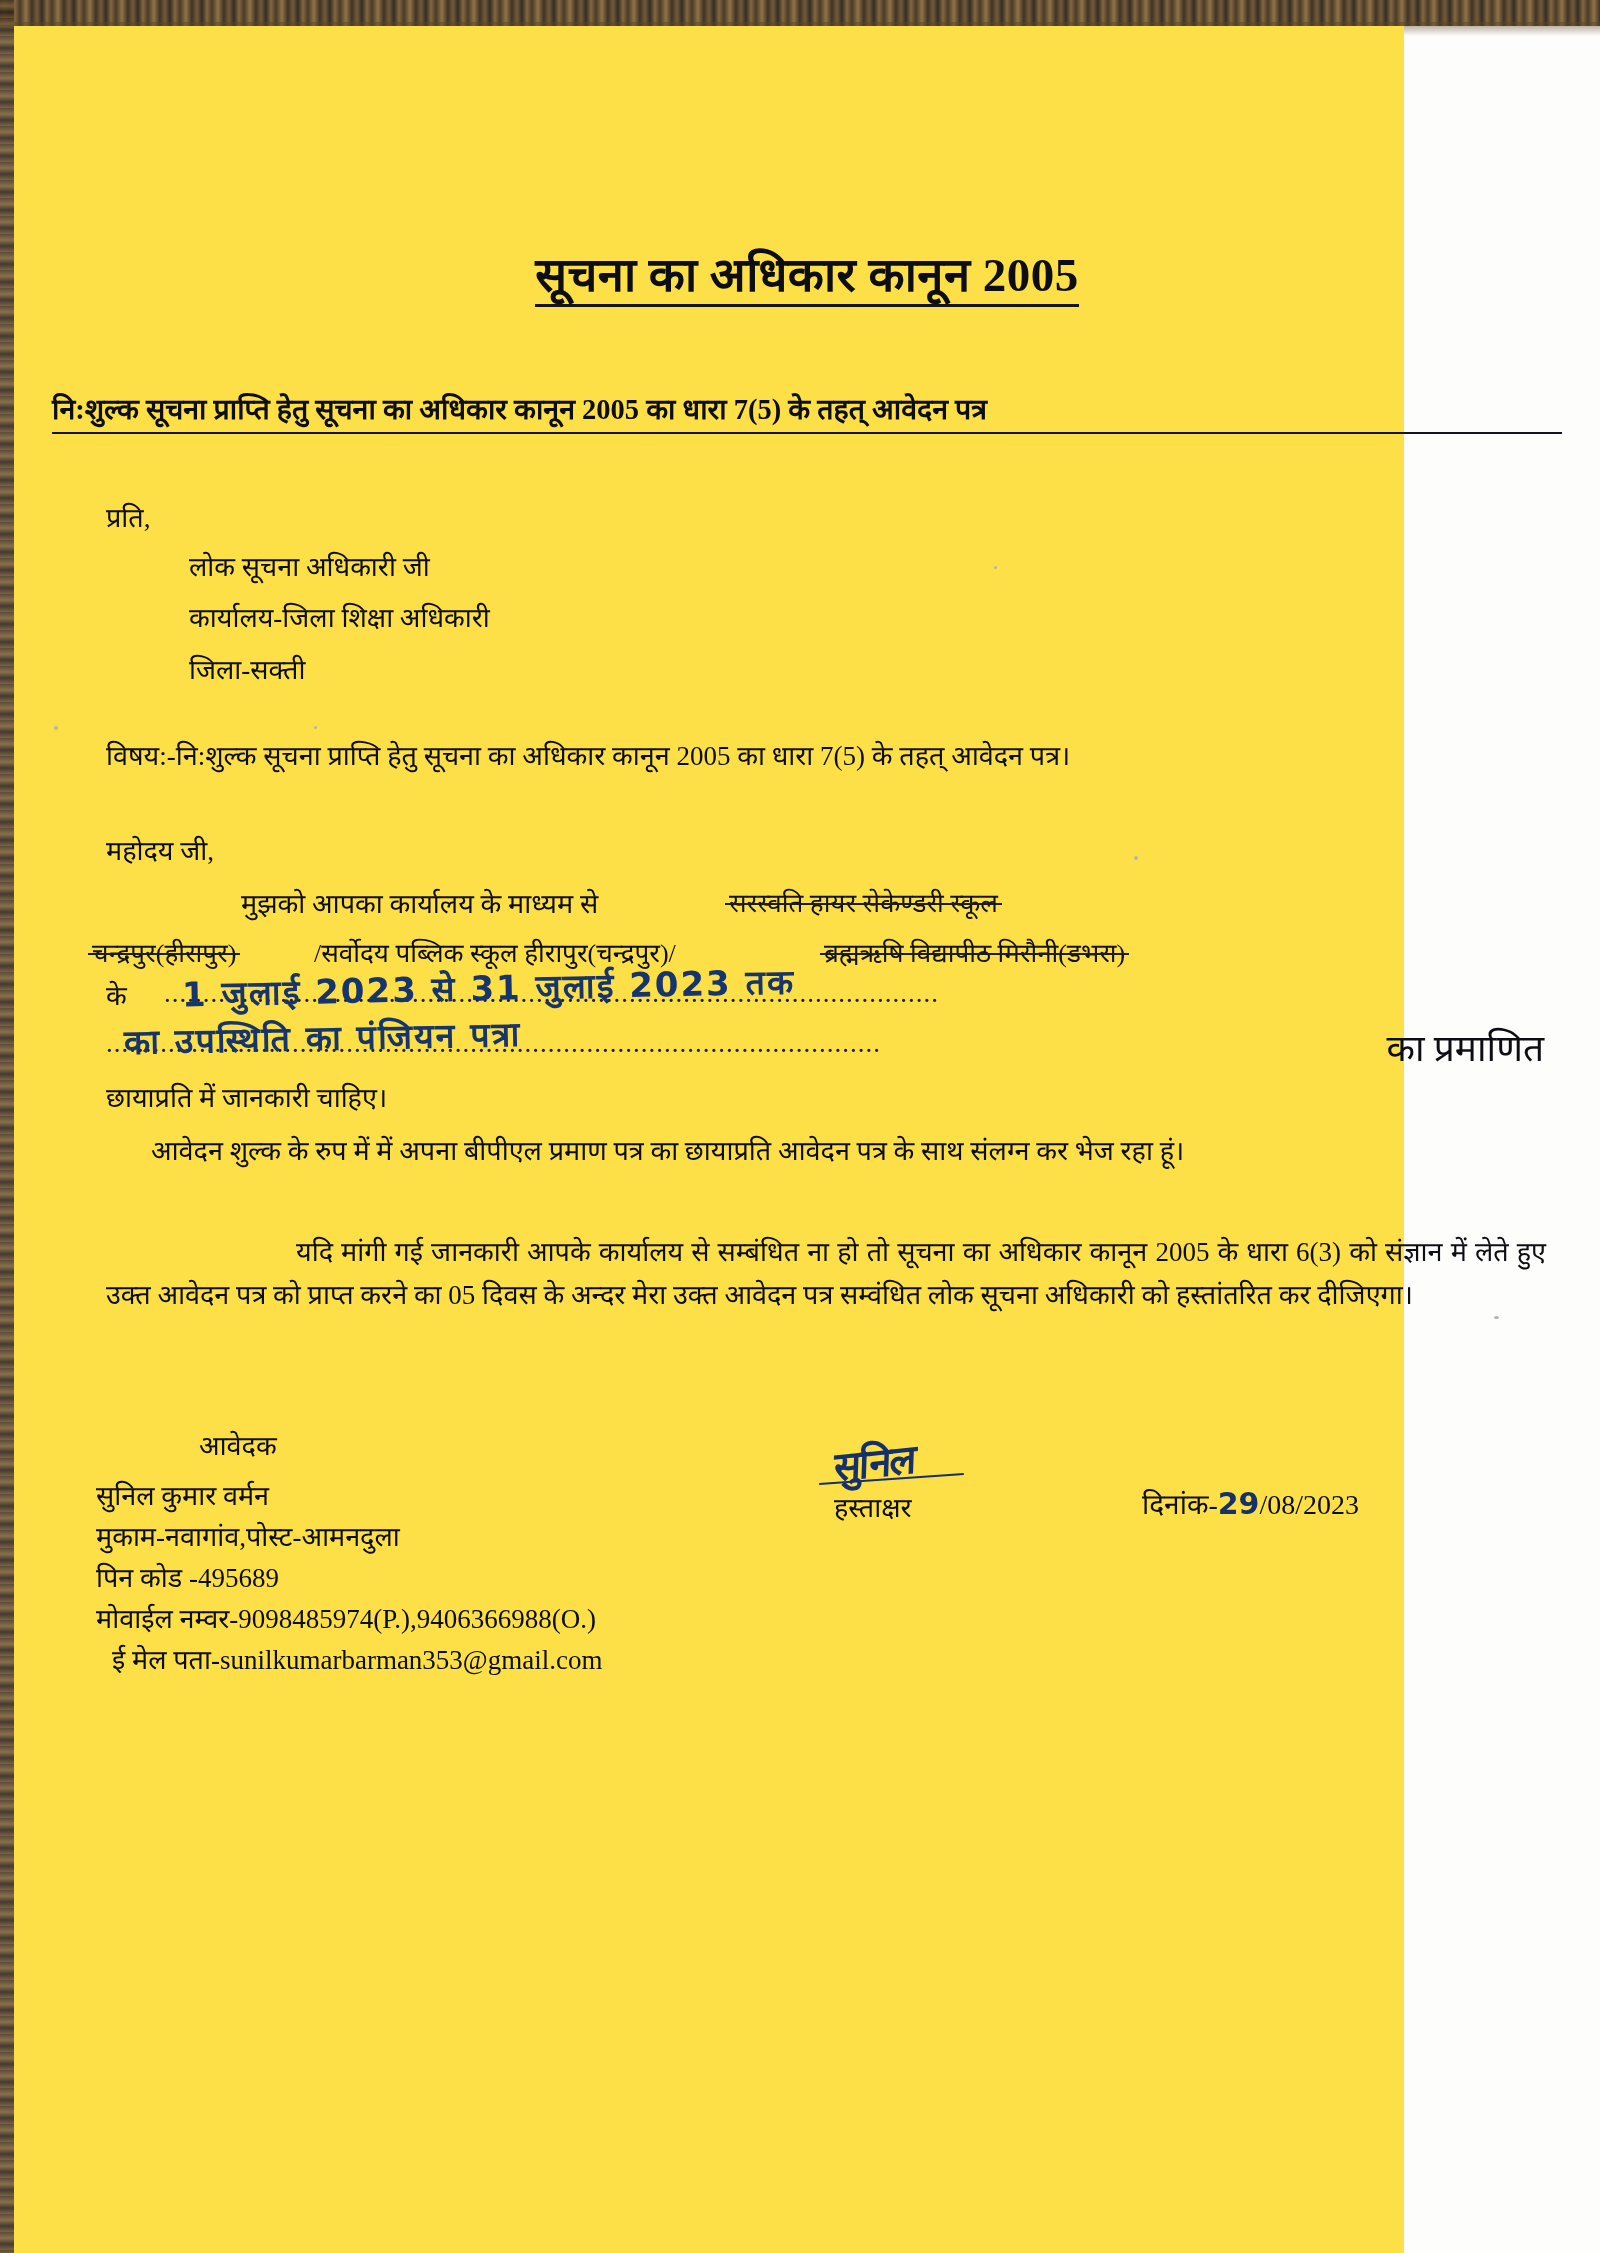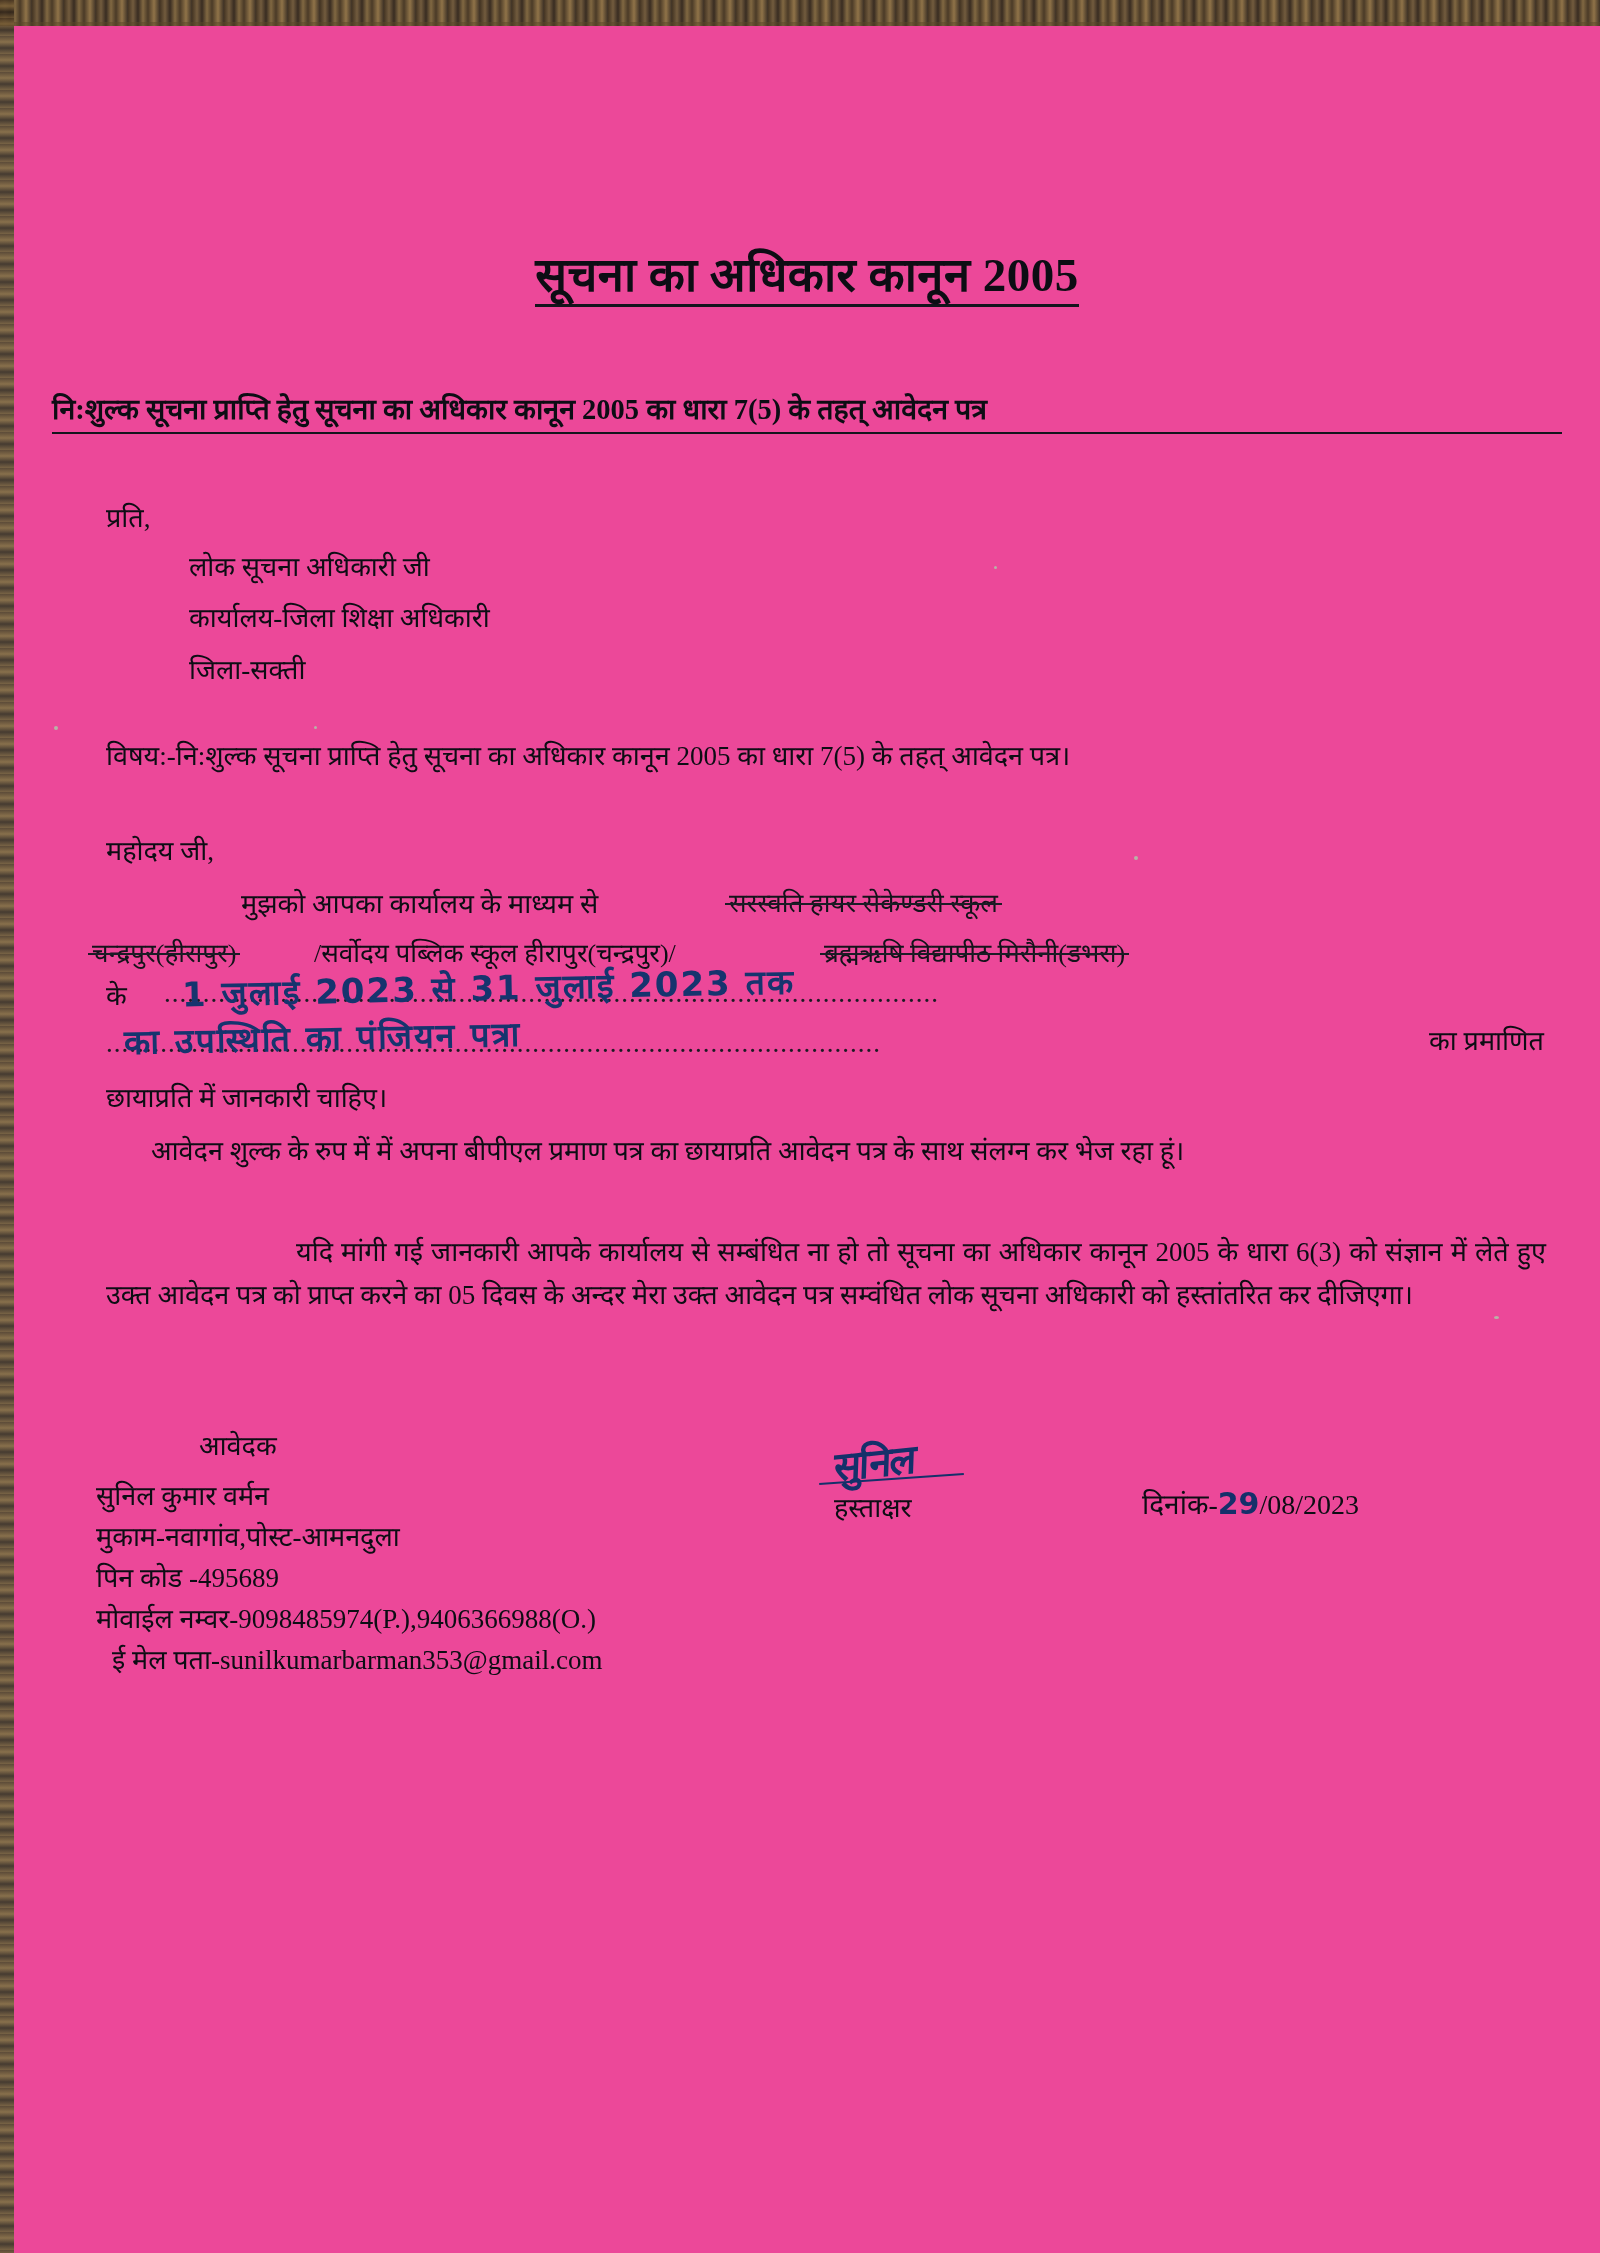--- a/index.html
+++ b/index.html
@@ -46,23 +46,23 @@
     top: 22px;
     left: 0;
     width: 1600px;
     height: 14px;
     background: linear-gradient(180deg, rgba(90,70,40,0.55), rgba(255,255,255,0));
   }
   .sheet {
     position: absolute;
     top: 26px;
     left: 14px;
-    width: 1586px;
+    width: 1390px;
     height: 2227px;
-    background: #ec4899;
+    background: #fde047;
   }
 
   .doc {
     position: absolute;
     left: 0; top: 0;
     width: 1586px;
     color: #0d0d14;
   }
 
   .title {
@@ -174,21 +174,21 @@
   .ke-label {
     position: absolute;
     left: 92px;
     top: 950px;
     font-size: 27px;
   }
   .certified {
     position: absolute;
     right: 56px;
     top: 995px;
-    font-size: 27px;
+    font-size: 37px;
   }
   .photocopy {
     position: absolute;
     left: 92px;
     top: 1052px;
     font-size: 27px;
   }
 
   .body-p2 {
     position: absolute;

